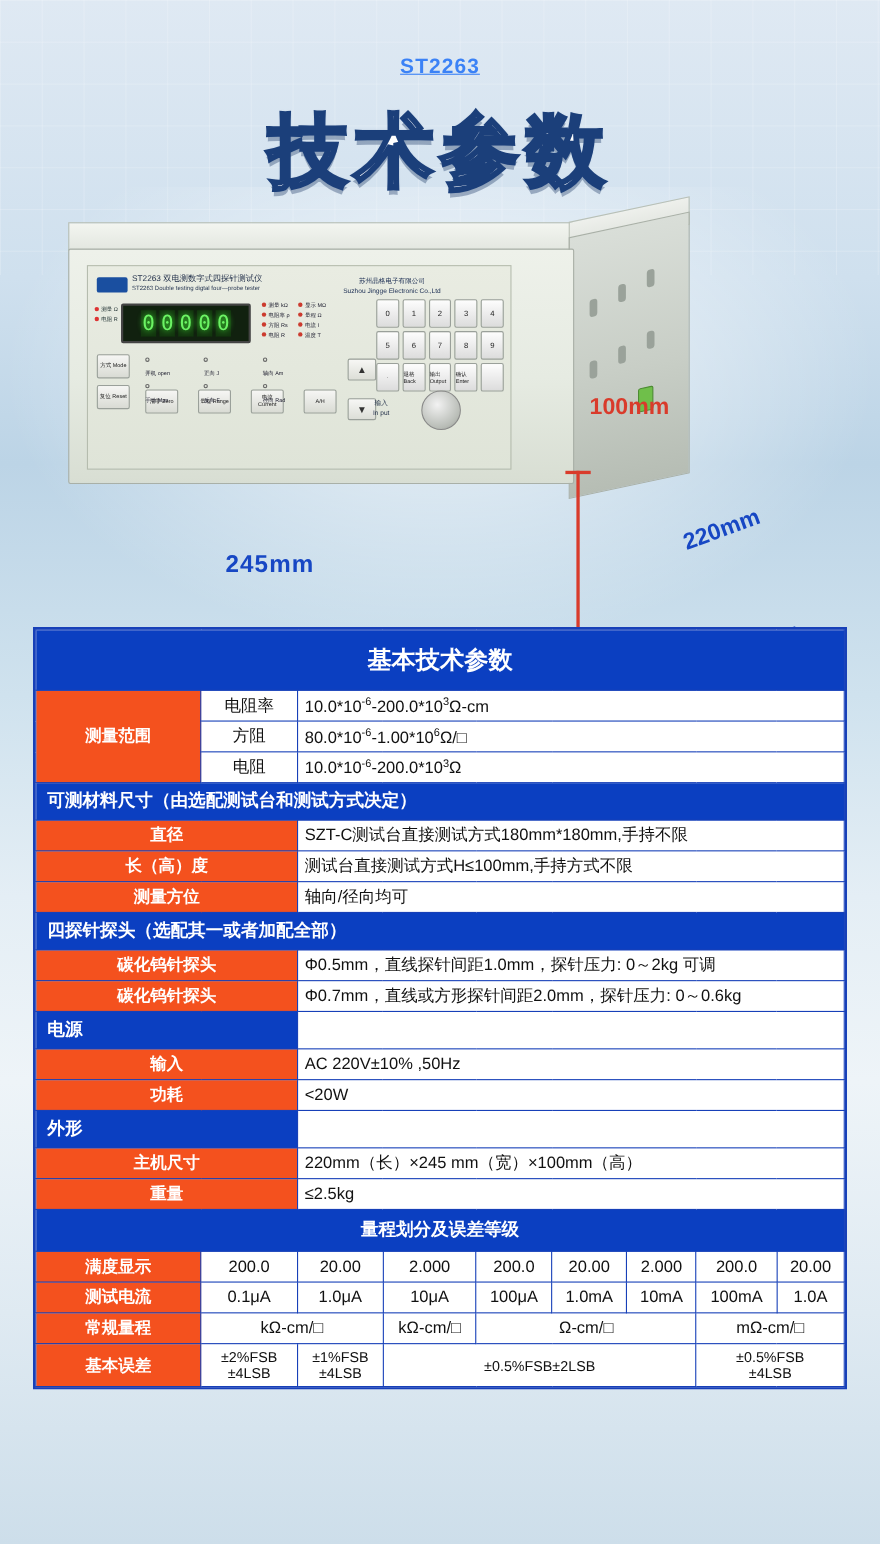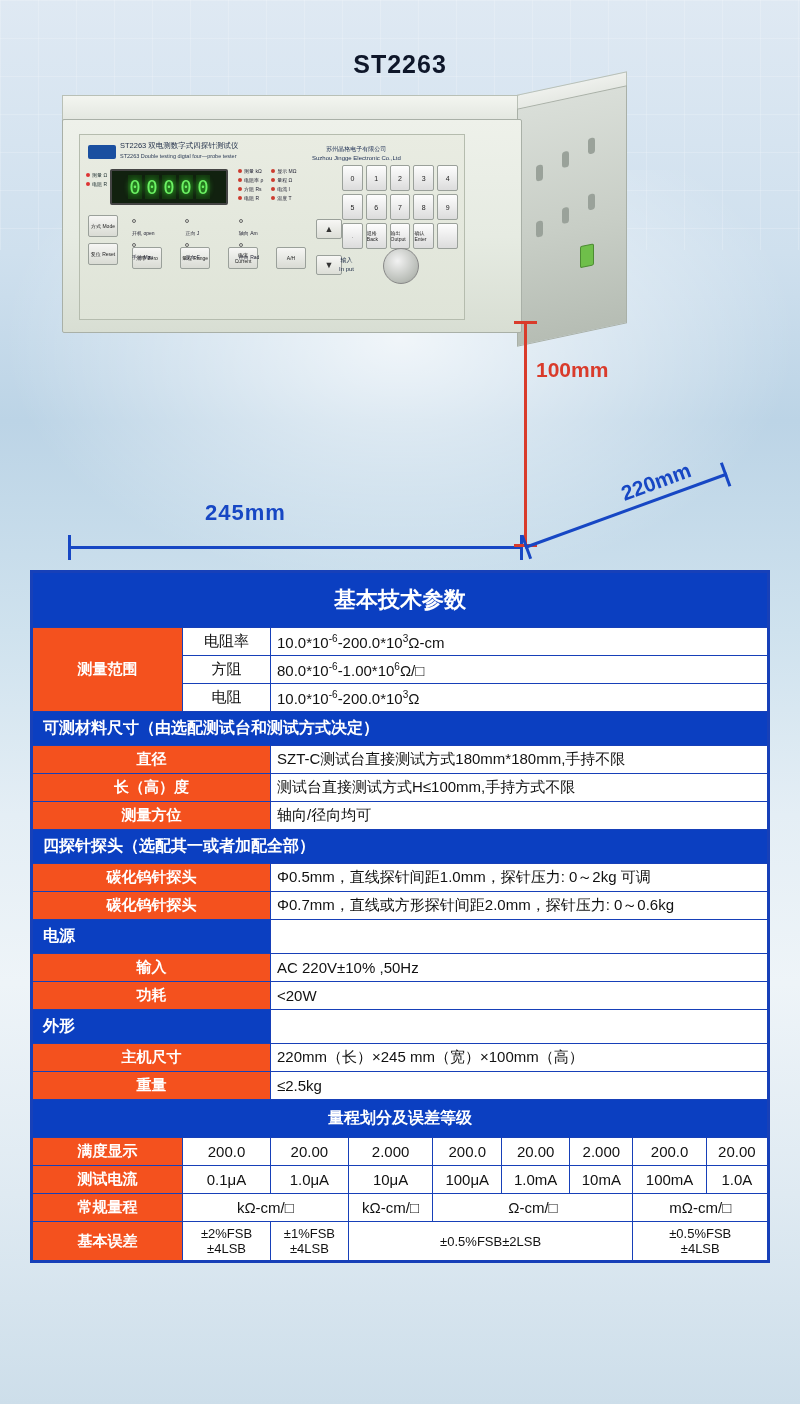--- a/index.html
+++ b/index.html
@@ -20,21 +20,21 @@
     background-size: 38px 38px;
     opacity:.55;
   }
   .bg-wash {
     position:absolute; left:0; top:170px; width:800px; height:420px;
     background: radial-gradient(ellipse at 50% 40%, rgba(255,255,255,0.75) 0%, rgba(255,255,255,0.0) 70%);
   }
 
   .header { position:relative; text-align:center; padding-top:50px; }
   .model {
-    font-size: 25px; color:#0f172a; letter-spacing:1px; font-weight:700;
+    font-size: 19px; color:#3b82f6; letter-spacing:1px; font-weight:700;text-decoration:underline;
   }
   .big-title {
     margin-top: 18px;
     font-size: 72px; font-weight: 900; letter-spacing: 6px;
     color: #ffffff;
     -webkit-text-stroke: 3px #1b3f7a;
     text-shadow: 0 5px 0 rgba(20,50,95,0.35), 0 0 2px #1b3f7a;
     font-family: "DejaVu Sans", sans-serif;
   }
 
@@ -142,20 +142,21 @@
   .small { font-size:13px; }
 </style>
 </head>
 <body>
 
 <div class="bg-grid"></div>
 <div class="bg-wash"></div>
 
 <div class="header">
   <div class="model">ST2263</div>
+  <div class="big-title">技术参数</div>
 </div>
 
 <div class="photo">
   <div class="device">
     <div class="dev-top"></div>
     <div class="dev-side2"></div>
     <div class="dev-side">
       <div class="vent" style="left:18px; top:60px;"></div>
       <div class="vent" style="left:44px; top:52px;"></div>
       <div class="vent" style="left:70px; top:44px;"></div>

